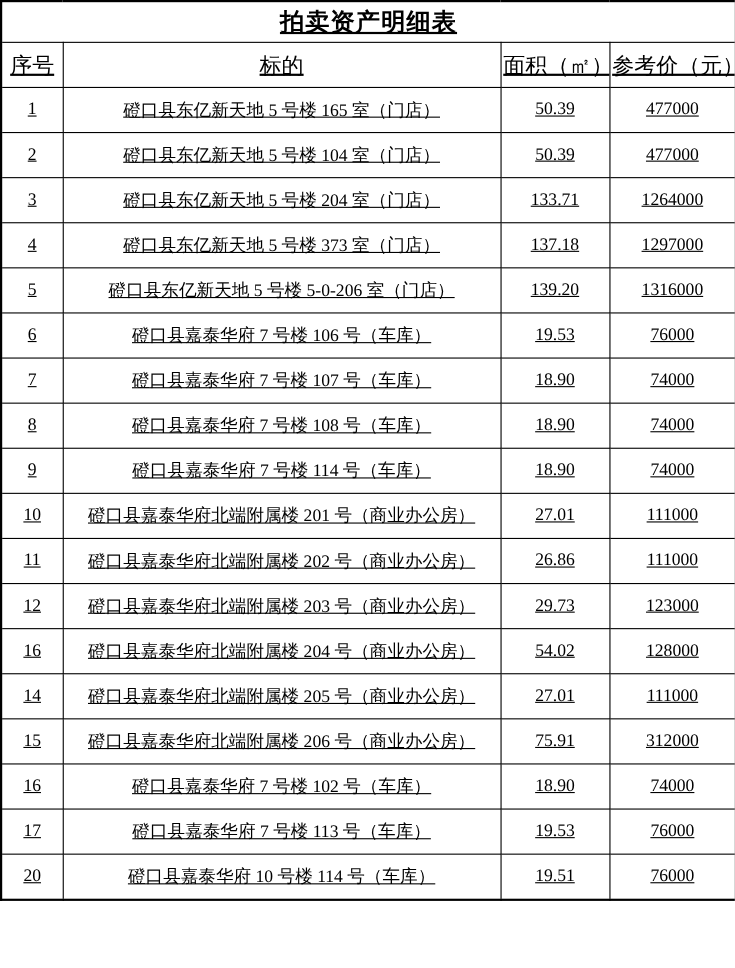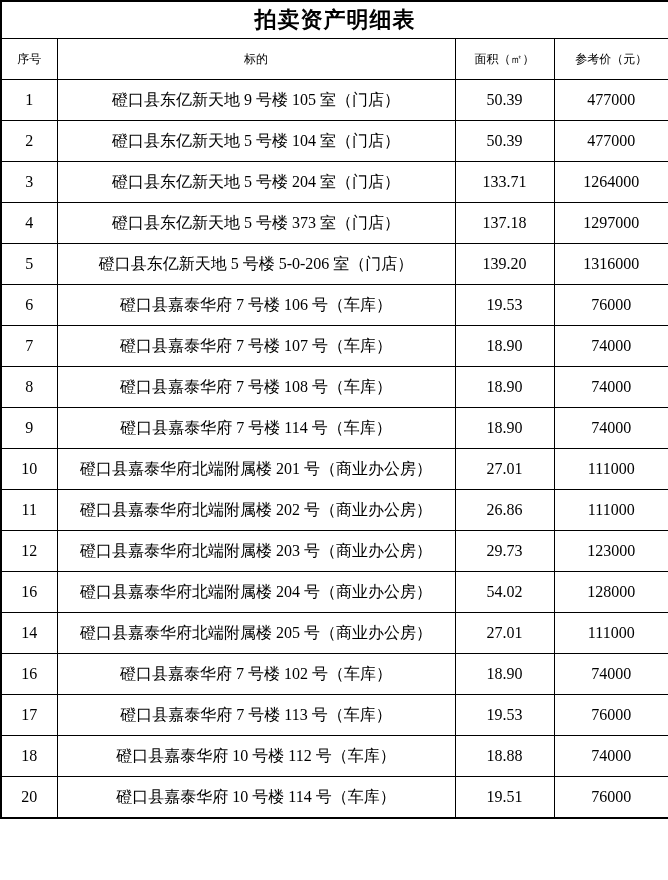--- a/index.html
+++ b/index.html
@@ -4,20 +4,21 @@
 <style>
   html, body {
     margin: 0;
     padding: 0;
     background: #ffffff;
     width: 668px;
   }
   .sheet {
     width: 668px;
     box-sizing: border-box;
+    text-decoration: underline;
   }
   table.asset-table {
     width: 668px;
     border-collapse: collapse;
     table-layout: fixed;
     border: 2px solid #000000;
     font-family: "Liberation Serif", "DejaVu Serif", serif;
     color: #000000;
     background: #ffffff;
   }
@@ -31,21 +32,21 @@
   }
   .title-cell {
     height: 36px;
     font-size: 22px;
     font-weight: bold;
     letter-spacing: 1px;
     border-bottom: 1px solid #000000;
   }
   .header-row th {
     height: 40px;
-    font-size: 12px;
+    font-size: 20px;
     font-weight: normal;
   }
   .data-row td {
     height: 40px;
     font-size: 16px;
   }
   col.c-no    { width: 56px; }
   col.c-subj  { width: 398px; }
   col.c-area  { width: 99px; }
   col.c-price { width: 115px; }
@@ -68,21 +69,21 @@
       <tr class="header-row">
         <th>序号</th>
         <th>标的</th>
         <th>面积（㎡）</th>
         <th>参考价（元）</th>
       </tr>
     </thead>
     <tbody>
         <tr class="data-row">
           <td>1</td>
-          <td>磴口县东亿新天地 9 号楼 105 室（门店）</td>
+          <td>磴口县东亿新天地 5 号楼 165 室（门店）</td>
           <td>50.39</td>
           <td>477000</td>
         </tr>
         <tr class="data-row">
           <td>2</td>
           <td>磴口县东亿新天地 5 号楼 104 室（门店）</td>
           <td>50.39</td>
           <td>477000</td>
         </tr>
         <tr class="data-row">
@@ -151,38 +152,38 @@
           <td>54.02</td>
           <td>128000</td>
         </tr>
         <tr class="data-row">
           <td>14</td>
           <td>磴口县嘉泰华府北端附属楼 205 号（商业办公房）</td>
           <td>27.01</td>
           <td>111000</td>
         </tr>
         <tr class="data-row">
+          <td>15</td>
+          <td>磴口县嘉泰华府北端附属楼 206 号（商业办公房）</td>
+          <td>75.91</td>
+          <td>312000</td>
+        </tr>
+        <tr class="data-row">
           <td>16</td>
           <td>磴口县嘉泰华府 7 号楼 102 号（车库）</td>
           <td>18.90</td>
           <td>74000</td>
         </tr>
         <tr class="data-row">
           <td>17</td>
           <td>磴口县嘉泰华府 7 号楼 113 号（车库）</td>
           <td>19.53</td>
           <td>76000</td>
         </tr>
         <tr class="data-row">
-          <td>18</td>
-          <td>磴口县嘉泰华府 10 号楼 112 号（车库）</td>
-          <td>18.88</td>
-          <td>74000</td>
-        </tr>
-        <tr class="data-row">
           <td>20</td>
           <td>磴口县嘉泰华府 10 号楼 114 号（车库）</td>
           <td>19.51</td>
           <td>76000</td>
         </tr>
       </tbody>
   </table>
 </div>
 
 </body></html>

